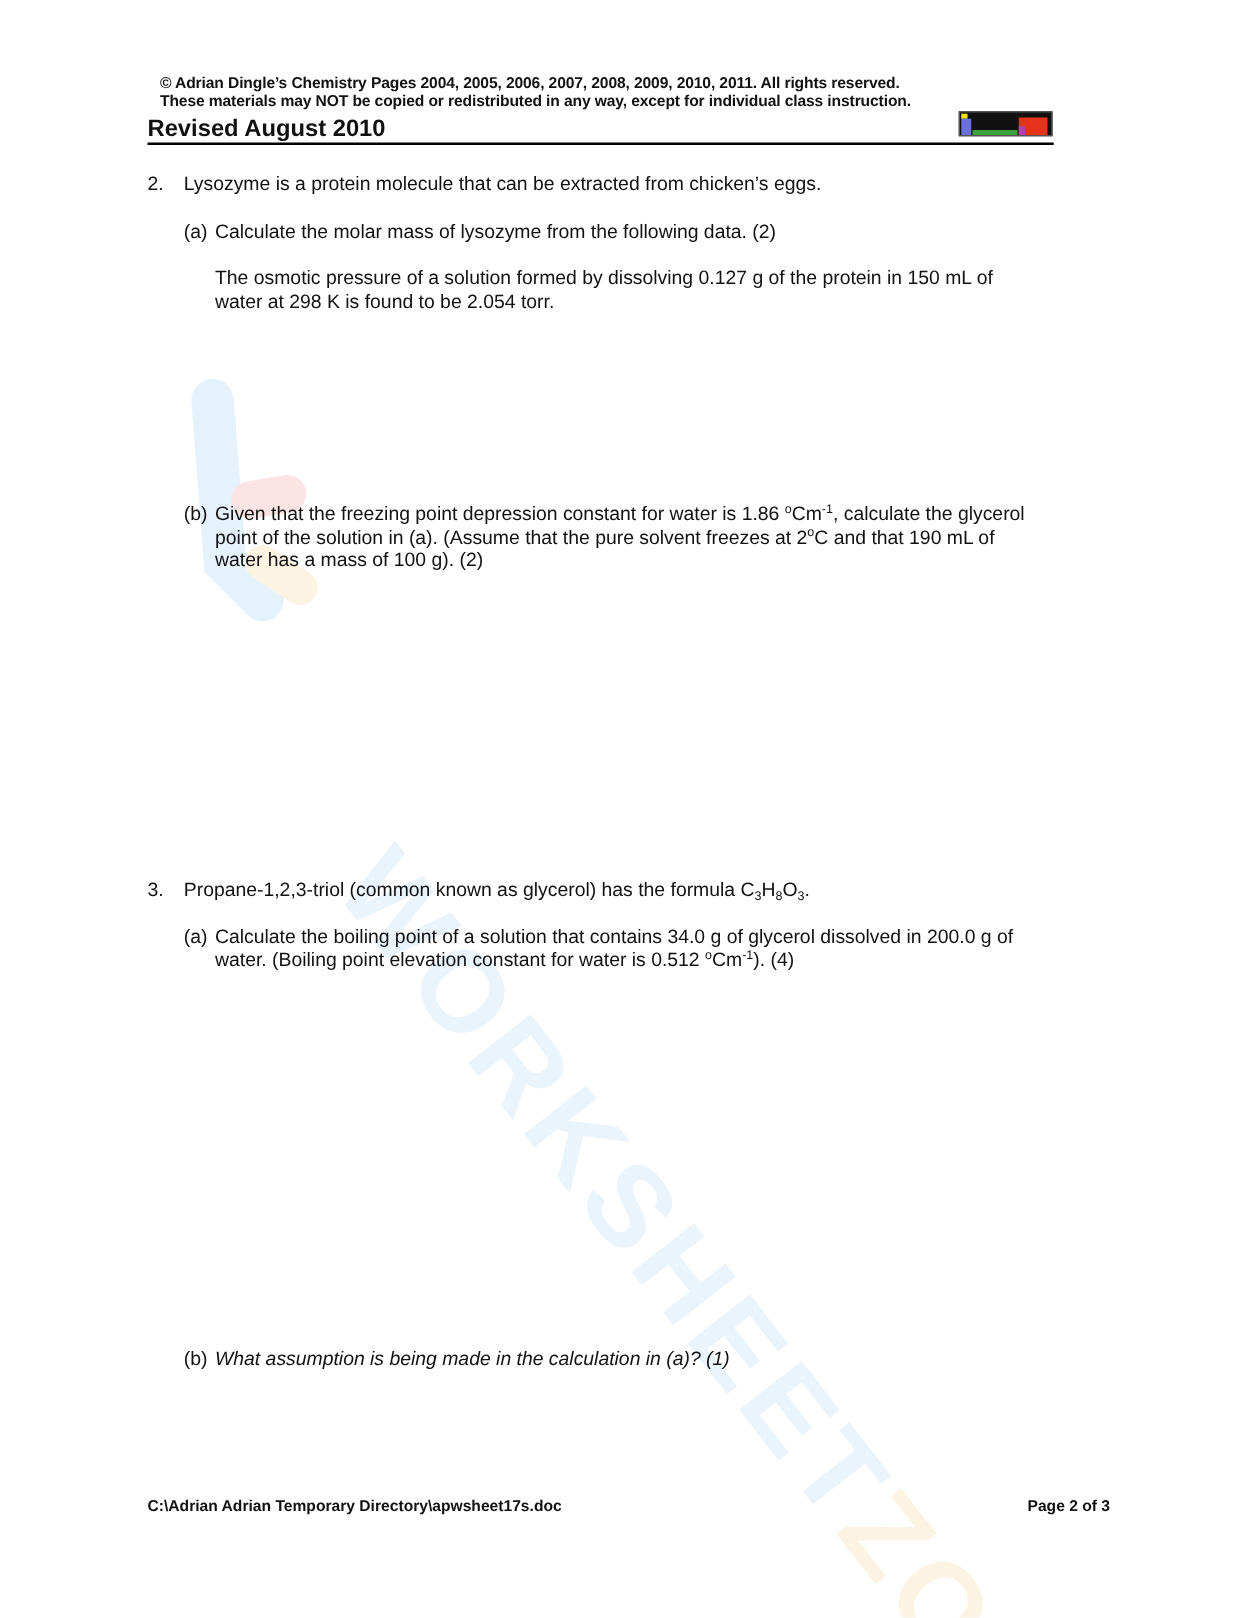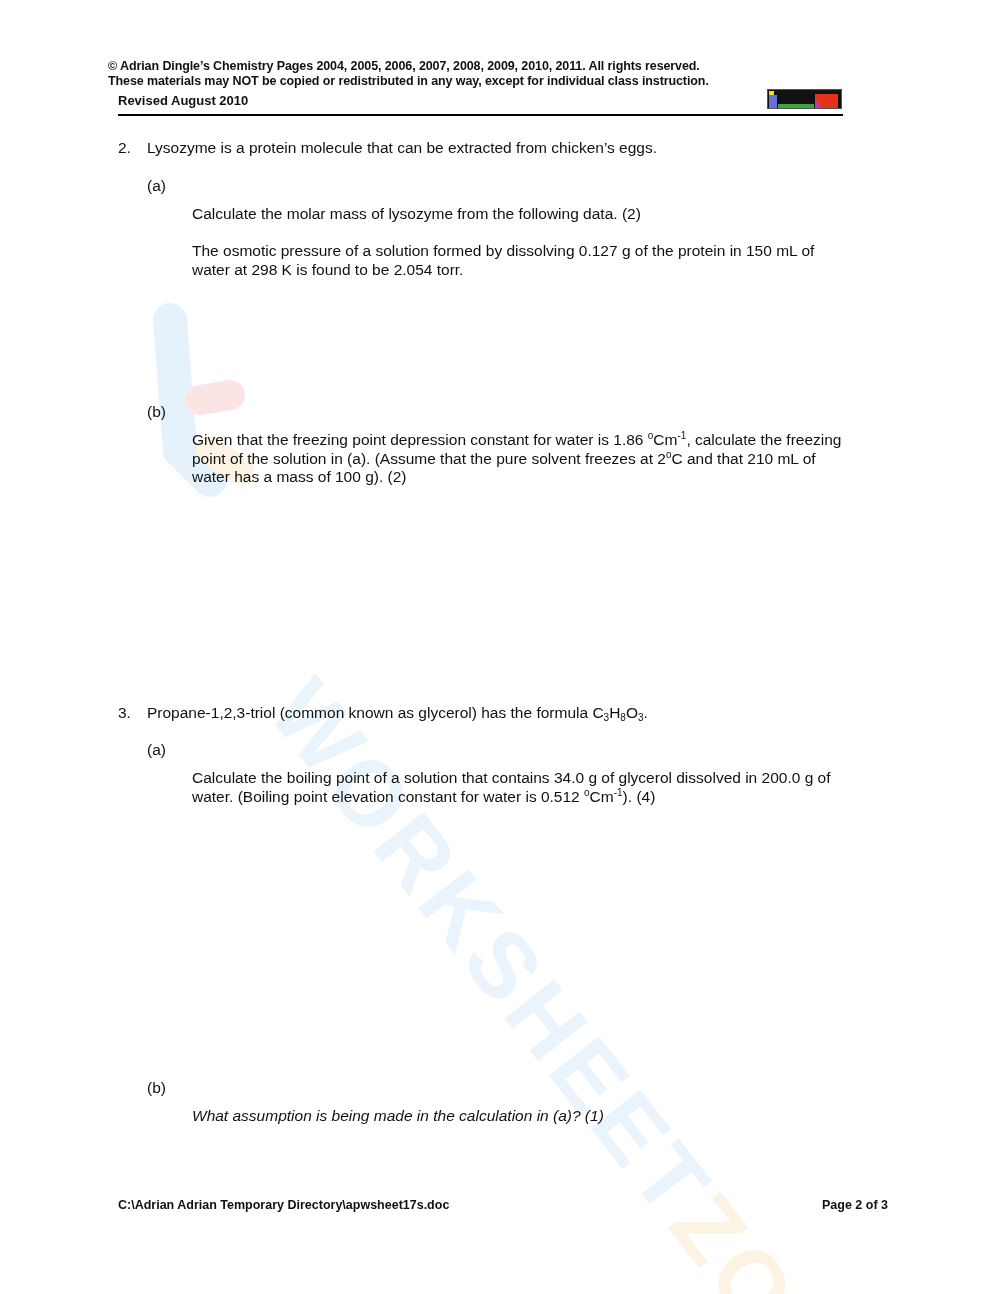--- a/index.html
+++ b/index.html
@@ -15,31 +15,31 @@
       font-family: "Liberation Sans", sans-serif;
       color: #111;
     }
     .page {
       position: absolute;
       left: 0; top: 0;
       width: 1000px; height: 1294px;
     }
     .hdr-line {
       position: absolute;
-      left: 108px;
+      left: 128px;
       font-size: 12.5px;
       font-weight: bold;
       letter-spacing: -0.1px;
       white-space: nowrap;
     }
     .hdr-title {
       position: absolute;
       left: 118px;
       top: 93px;
-      font-size: 13px;
+      font-size: 19px;
       font-weight: bold;
       white-space: nowrap;
     }
     .hdr-rule {
       position: absolute;
       left: 118px;
       top: 114px;
       width: 725px;
       height: 2px;
       background: #000;
@@ -62,21 +62,21 @@
 
     .txt {
       position: absolute;
       font-size: 15.5px;
       line-height: 19px;
       white-space: nowrap;
     }
     .qnum { left: 118px; }
     .qbody { left: 147px; }
     .plabel { left: 147px; }
-    .pbody { left: 192px; margin-top: 28px; }
+    .pbody { left: 172px; }
     sup, sub { font-size: 10px; line-height: 0; }
     sup { vertical-align: 6px; }
     sub { vertical-align: -3px; }
 
     .footer {
       position: absolute;
       top: 1198px;
       font-size: 12.5px;
       font-weight: bold;
       white-space: nowrap;
@@ -138,22 +138,22 @@
     <div class="txt qnum" style="top:138px;">2.</div>
     <div class="txt qbody" style="top:138px;">Lysozyme is a protein molecule that can be extracted from chicken’s eggs.</div>
 
     <div class="txt plabel" style="top:176px;">(a)</div>
     <div class="txt pbody" style="top:176px;">Calculate the molar mass of lysozyme from the following data. (2)</div>
 
     <div class="txt pbody" style="top:213px;">The osmotic pressure of a solution formed by dissolving 0.127 g of the protein in 150 mL of</div>
     <div class="txt pbody" style="top:232px;">water at 298 K is found to be 2.054 torr.</div>
 
     <div class="txt plabel" style="top:402px;">(b)</div>
-    <div class="txt pbody" style="top:402px;"><span>Given that the freezing point depression constant for water is 1.86 </span><sup>o</sup><span>Cm</span><sup>-1</sup><span>, calculate the freezing</span></div>
-    <div class="txt pbody" style="top:421px;"><span>point of the solution in (a). (Assume that the pure solvent freezes at 2</span><sup>o</sup><span>C and that 210 mL of</span></div>
+    <div class="txt pbody" style="top:402px;"><span>Given that the freezing point depression constant for water is 1.86 </span><sup>o</sup><span>Cm</span><sup>-1</sup><span>, calculate the glycerol</span></div>
+    <div class="txt pbody" style="top:421px;"><span>point of the solution in (a). (Assume that the pure solvent freezes at 2</span><sup>o</sup><span>C and that 190 mL of</span></div>
     <div class="txt pbody" style="top:439px;">water has a mass of 100 g). (2)</div>
 
     <div class="txt qnum" style="top:703px;">3.</div>
     <div class="txt qbody" style="top:703px;"><span>Propane-1,2,3-triol (common known as glycerol) has the formula C</span><sub>3</sub><span>H</span><sub>8</sub><span>O</span><sub>3</sub><span>.</span></div>
 
     <div class="txt plabel" style="top:740px;">(a)</div>
     <div class="txt pbody" style="top:740px;">Calculate the boiling point of a solution that contains 34.0 g of glycerol dissolved in 200.0 g of</div>
     <div class="txt pbody" style="top:759px;"><span>water. (Boiling point elevation constant for water is 0.512 </span><sup>o</sup><span>Cm</span><sup>-1</sup><span>). (4)</span></div>
 
     <div class="txt plabel" style="top:1078px;">(b)</div>

